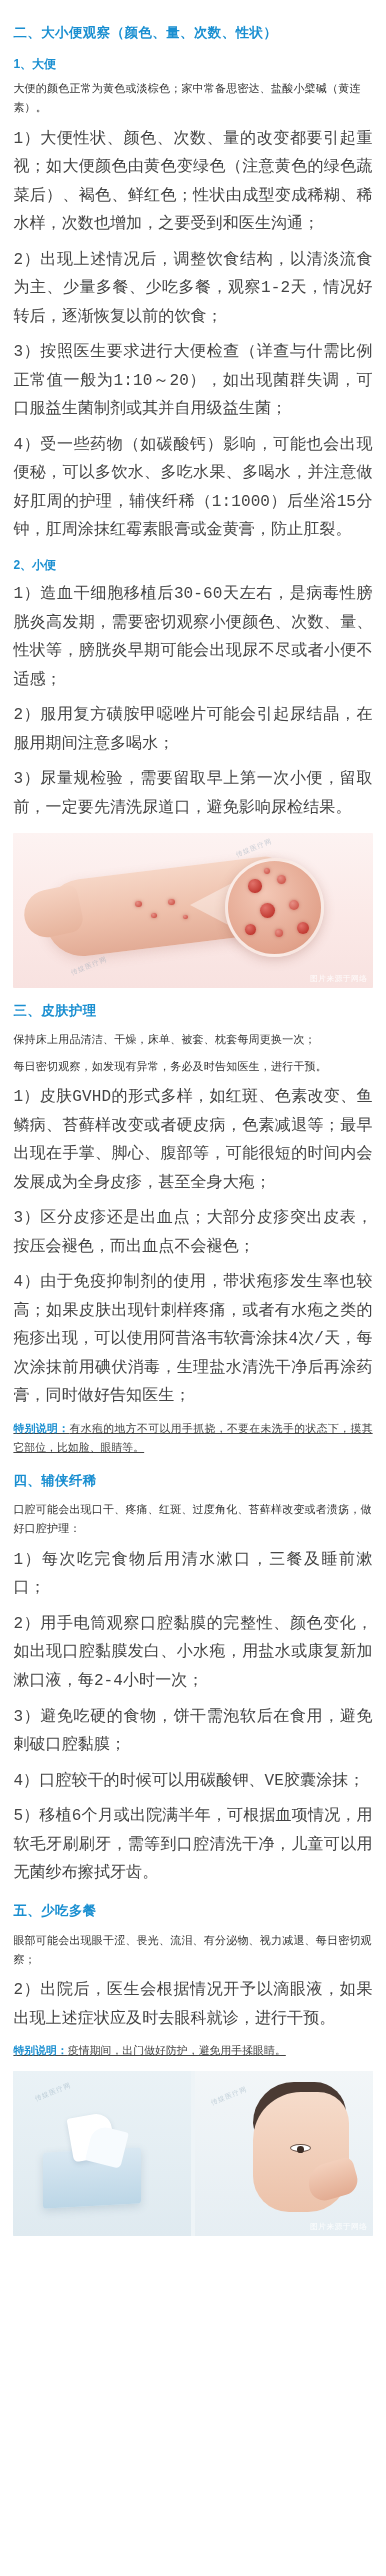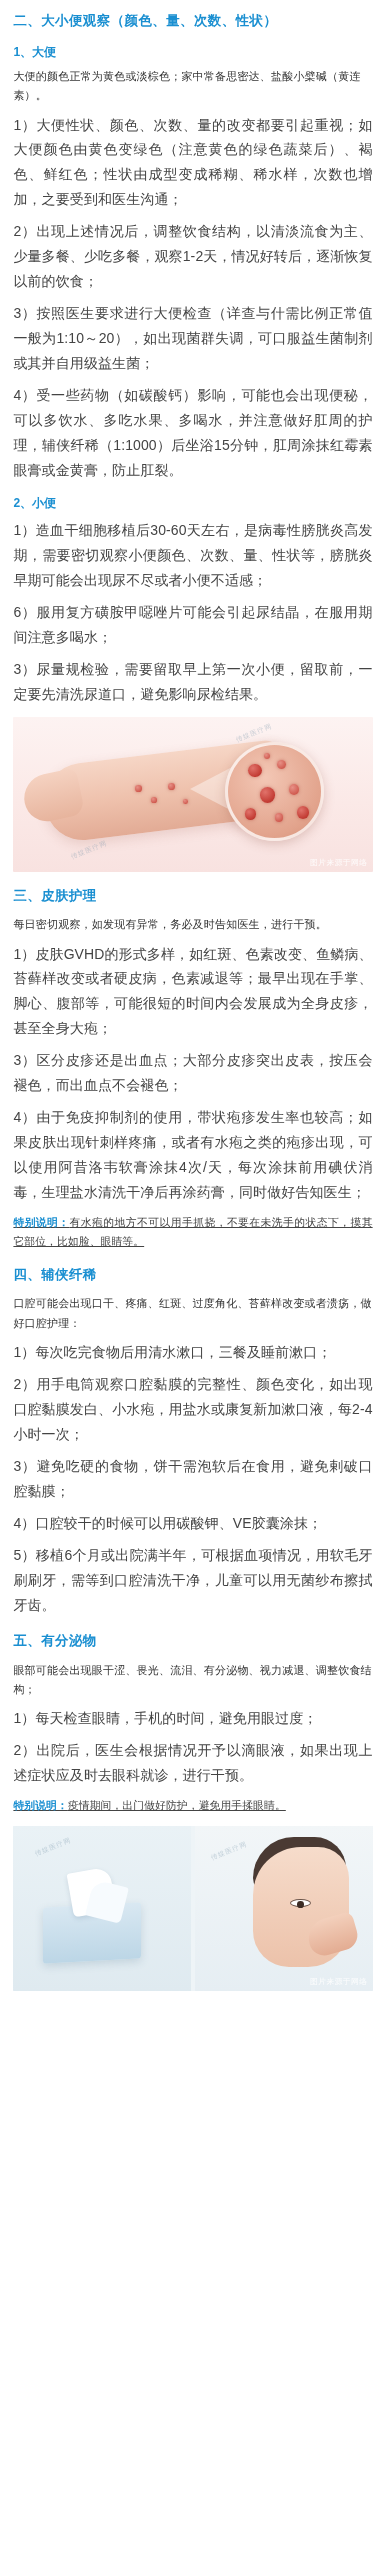--- a/index.html
+++ b/index.html
@@ -16,43 +16,44 @@
     position: relative;
   }
   .sec-title {
     color: #1a8fd1;
     font-size: 13.4px;
     font-weight: bold;
     letter-spacing: 0.5px;
     margin: 13.4px 0 9.3px 0;
     line-height: 1.5;
   }
-  .sec-title.first { margin-top: 2px; }
+  .sec-title.first { margin-top: 14px; }
   .sub-title {
     color: #1a8fd1;
     font-size: 12px;
     font-weight: bold;
     margin: 11.3px 0 6.2px 0;
     line-height: 1.5;
   }
   .lead {
     color: #333333;
     font-size: 11px;
     font-weight: normal;
     line-height: 1.75;
     margin: 0 0 7.2px 0;
     letter-spacing: 0.2px;
   }
   p.body {
     color: #444444;
-    font-size: 14px;
+    font-size: 16px;
     line-height: 1.78;
     margin: 0 0 7.2px 0;
     letter-spacing: 0.1px;
     text-align: justify;
+    font-family: Liberation Mono, monospace;
   }
   .note {
     color: #444444;
     font-size: 10.8px;
     line-height: 1.78;
     margin: 8.2px 0 7.2px 0;
     letter-spacing: 0.1px;
     text-align: justify;
     text-decoration: underline;
   }
@@ -221,21 +222,21 @@
 
   <h3 class="sub-title">1、大便</h3>
   <p class="lead">大便的颜色正常为黄色或淡棕色；家中常备思密达、盐酸小檗碱（黄连素）。</p>
   <p class="body">1）大便性状、颜色、次数、量的改变都要引起重视；如大便颜色由黄色变绿色（注意黄色的绿色蔬菜后）、褐色、鲜红色；性状由成型变成稀糊、稀水样，次数也增加，之要受到和医生沟通；</p>
   <p class="body">2）出现上述情况后，调整饮食结构，以清淡流食为主、少量多餐、少吃多餐，观察1-2天，情况好转后，逐渐恢复以前的饮食；</p>
   <p class="body">3）按照医生要求进行大便检查（详查与什需比例正常值一般为1:10～20），如出现菌群失调，可口服益生菌制剂或其并自用级益生菌；</p>
   <p class="body">4）受一些药物（如碳酸钙）影响，可能也会出现便秘，可以多饮水、多吃水果、多喝水，并注意做好肛周的护理，辅侠纤稀（1:1000）后坐浴15分钟，肛周涂抹红霉素眼膏或金黄膏，防止肛裂。</p>
 
   <h3 class="sub-title">2、小便</h3>
   <p class="body">1）造血干细胞移植后30-60天左右，是病毒性膀胱炎高发期，需要密切观察小便颜色、次数、量、性状等，膀胱炎早期可能会出现尿不尽或者小便不适感；</p>
-  <p class="body">6）服用复方磺胺甲噁唑片可能会引起尿结晶，在服用期间注意多喝水；</p>
+  <p class="body">2）服用复方磺胺甲噁唑片可能会引起尿结晶，在服用期间注意多喝水；</p>
   <p class="body">3）尿量规检验，需要留取早上第一次小便，留取前，一定要先清洗尿道口，避免影响尿检结果。</p>
 
   <div class="figure fig-arm">
     <div class="arm-shape"></div>
     <div class="hand-shape"></div>
     <div class="zoom-cone"></div>
     <div class="zoom-circle">
       <div class="spot" style="left:20.6px; top:18.5px; width:13.4px; height:13.4px;"></div>
       <div class="spot small" style="left:49px; top:14.4px; width:9.3px; height:9.3px;"></div>
       <div class="spot" style="left:32px; top:42px; width:15.5px; height:15.5px;"></div>
@@ -248,39 +249,39 @@
     <div class="spot small" style="left:122px; top:68px; width:6.2px; height:6.2px;"></div>
     <div class="spot small" style="left:138px; top:80px; width:5.2px; height:5.2px;"></div>
     <div class="spot small" style="left:155px; top:66px; width:6.7px; height:6.7px;"></div>
     <div class="spot small" style="left:170px; top:82px; width:4.6px; height:4.6px;"></div>
     <div class="wm dark" style="left:222px; top:11.3px;">传媒医疗网</div>
     <div class="wm dark" style="left:57px; top:129px;">传媒医疗网</div>
     <div class="fig-caption">图片来源于网络</div>
   </div>
 
   <h2 class="sec-title">三、皮肤护理</h2>
+  <p class="lead">保持床上用品清洁、干燥，床单、被套、枕套每周更换一次；</p>
   <p class="lead">每日密切观察，如发现有异常，务必及时告知医生，进行干预。</p>
   <p class="body">1）皮肤GVHD的形式多样，如红斑、色素改变、鱼鳞病、苔藓样改变或者硬皮病，色素减退等；最早出现在手掌、脚心、腹部等，可能很短的时间内会发展成为全身皮疹，甚至全身大疱；</p>
   <p class="body">3）区分皮疹还是出血点；大部分皮疹突出皮表，按压会褪色，而出血点不会褪色；</p>
   <p class="body">4）由于免疫抑制剂的使用，带状疱疹发生率也较高；如果皮肤出现针刺样疼痛，或者有水疱之类的疱疹出现，可以使用阿昔洛韦软膏涂抹4次/天，每次涂抹前用碘伏消毒，生理盐水清洗干净后再涂药膏，同时做好告知医生；</p>
   <p class="note">
     <span class="kw">特别说明：</span><span>有水疱的地方不可以用手抓挠，不要在未洗手的状态下，摸其它部位，比如脸、眼睛等。</span>
   </p>
 
   <h2 class="sec-title">四、辅侠纤稀</h2>
   <p class="lead">口腔可能会出现口干、疼痛、红斑、过度角化、苔藓样改变或者溃疡，做好口腔护理：</p>
   <p class="body">1）每次吃完食物后用清水漱口，三餐及睡前漱口；</p>
   <p class="body">2）用手电筒观察口腔黏膜的完整性、颜色变化，如出现口腔黏膜发白、小水疱，用盐水或康复新加漱口液，每2-4小时一次；</p>
   <p class="body">3）避免吃硬的食物，饼干需泡软后在食用，避免剌破口腔黏膜；</p>
   <p class="body">4）口腔较干的时候可以用碳酸钾、VE胶囊涂抹；</p>
   <p class="body">5）移植6个月或出院满半年，可根据血项情况，用软毛牙刷刷牙，需等到口腔清洗干净，儿童可以用无菌纱布擦拭牙齿。</p>
 
-  <h2 class="sec-title">五、有分泌物</h2>
-  <p class="lead">眼部可能会出现眼干涩、畏光、流泪、有分泌物、视力减退、调整饮食结构；</p>
-  <p class="body">1）每天检查眼睛，手机的时间，避免用眼过度；</p>
+  <h2 class="sec-title">五、少吃多餐</h2>
+  <p class="lead">眼部可能会出现眼干涩、畏光、流泪、有分泌物、视力减退、每日密切观察；</p>
   <p class="body">2）出院后，医生会根据情况开予以滴眼液，如果出现上述症状应及时去眼科就诊，进行干预。</p>
   <p class="note">
     <span class="kw">特别说明：</span><span>疫情期间，出门做好防护，避免用手揉眼睛。</span>
   </p>
 
   <div class="figure fig-eye">
     <div class="half left-half">
       <div class="tissue-box"></div>
       <div class="tissue-sheet"></div>
       <div class="tissue-sheet2"></div>

